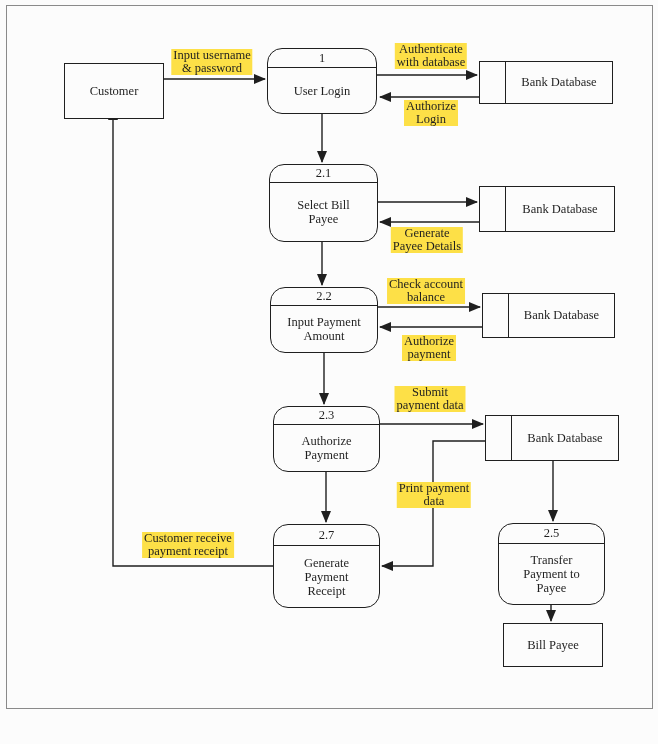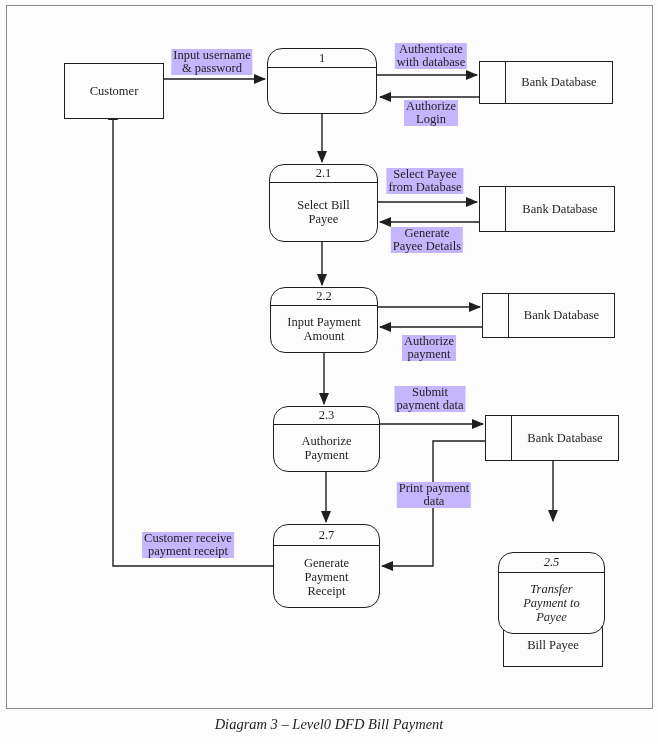--- a/index.html
+++ b/index.html
@@ -38,21 +38,21 @@
     position: absolute; border: 1.4px solid #1f1f1f; background: #fcfcfc; display: flex;
   }
   .ds-slot { width: 26px; border-right: 1.4px solid #1f1f1f; flex: 0 0 auto; }
   .ds-name {
     flex: 1 1 auto; display: flex; align-items: center; justify-content: center;
     font-size: 12.5px;
   }
   .flow-label {
     position: absolute; transform: translateX(-50%);
     text-align: center; font-size: 12.5px; line-height: 1.05;
-    white-space: pre-line; background: #c4b5fd; padding: 0 2px;
+    white-space: pre-line; background: #fde047; padding: 0 2px;
   }
   .caption {
     position: absolute; left: 0; top: 716px; width: 658px;
     text-align: center; font-style: italic; font-size: 14.5px;
   }
 </style>
 </head>
 <body>
 
 <div class="canvas">
@@ -87,20 +87,21 @@
 
   <div class="entity" style="left:64px; top:63px; width:100px; height:56px;">
     <span>Customer</span>
   </div>
   <div class="entity" style="left:503px; top:623px; width:100px; height:44px;">
     <span>Bill Payee</span>
   </div>
 
   <div class="process" style="left:267px; top:48px; width:110px; height:66px;">
     <div class="process-num" style="height:19px;">1</div>
+    <div class="process-name">User Login</div>
   </div>
 
   <div class="process" style="left:269px; top:164px; width:109px; height:78px;">
     <div class="process-num" style="height:18px;">2.1</div>
     <div class="process-name">Select Bill
 Payee</div>
   </div>
 
   <div class="process" style="left:270px; top:287px; width:108px; height:66px;justify-content:flex-end;">
     <div class="process-num" style="height:18px;">2.2</div>
@@ -114,21 +115,21 @@
 Payment</div>
   </div>
 
   <div class="process" style="left:273px; top:524px; width:107px; height:84px;">
     <div class="process-num" style="height:21px;">2.7</div>
     <div class="process-name">Generate
 Payment
 Receipt</div>
   </div>
 
-  <div class="process" style="left:498px; top:552px; width:107px; height:82px;font-style:italic;">
+  <div class="process" style="left:498px; top:523px; width:107px; height:82px;">
     <div class="process-num" style="height:20px;">2.5</div>
     <div class="process-name">Transfer
 Payment to
 Payee</div>
   </div>
 
   <div class="datastore" style="left:479px; top:61px; width:134px; height:43px;">
     <div class="ds-slot"></div>
     <div class="ds-name">Bank Database</div>
   </div>
@@ -144,28 +145,27 @@
     <div class="ds-slot"></div>
     <div class="ds-name">Bank Database</div>
   </div>
 
   <div class="flow-label" style="left:212px; top:49px;">Input username
 &amp; password</div>
   <div class="flow-label" style="left:431px; top:43px;">Authenticate
 with database</div>
   <div class="flow-label" style="left:431px; top:100px;">Authorize
 Login</div>
-  <div class="flow-label" style="left:425px; top:168px;">Select Payee
-from Database</div>
   <div class="flow-label" style="left:427px; top:227px;">Generate
 Payee Details</div>
+  <div class="flow-label" style="left:426px; top:278px;">Check account
+balance</div>
   <div class="flow-label" style="left:429px; top:335px;">Authorize
 payment</div>
   <div class="flow-label" style="left:430px; top:386px;">Submit
 payment data</div>
   <div class="flow-label" style="left:434px; top:482px;">Print payment
 data</div>
   <div class="flow-label" style="left:188px; top:532px;">Customer receive
 payment receipt</div>
 
-  <div class="caption">Diagram 3 – Level0 DFD Bill Payment</div>
 
 </div>
 
 </body></html>

